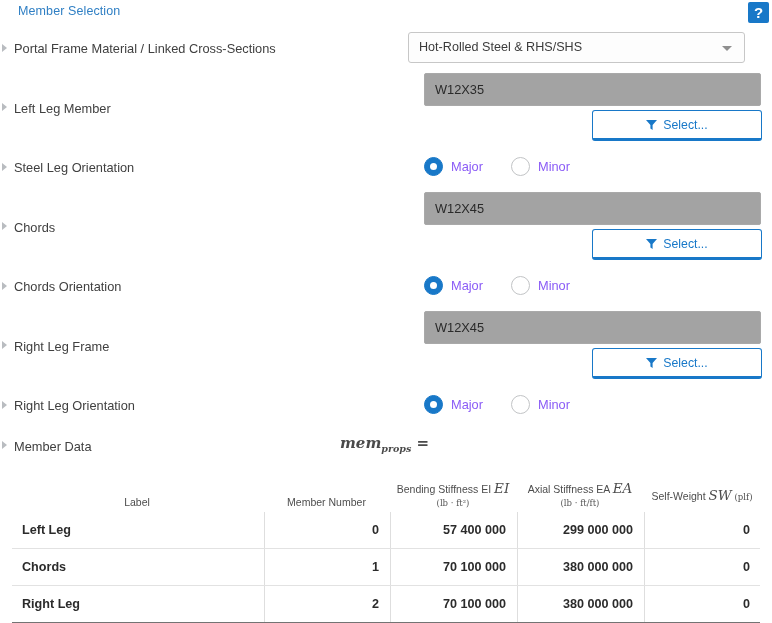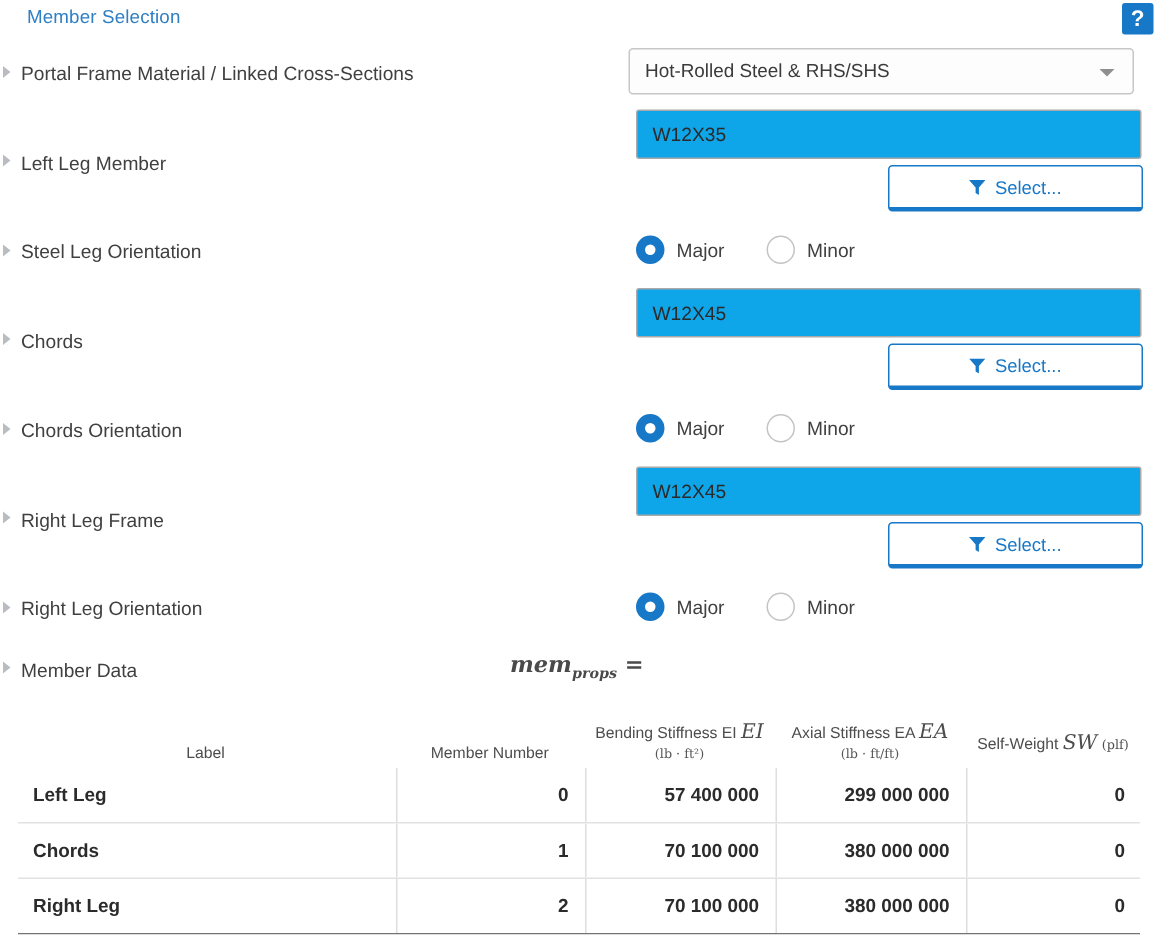--- a/index.html
+++ b/index.html
@@ -55,21 +55,21 @@
     left: 2px;
     width: 0; height: 0;
     border-left: 5px solid #b9bcc0;
     border-top: 4px solid transparent;
     border-bottom: 4px solid transparent;
   }
 
   
   .dropdown {
     position: absolute;
-    left: 419px;
+    left: 408px;
     top: 32px;
     width: 337px;
     height: 31px;
     border: 1px solid #c7c7c7;
     border-radius: 3px;
     background: #fdfdfd;
     box-sizing: border-box;
   }
   .dropdown .value {
     position: absolute;
@@ -88,21 +88,21 @@
     border-top: 5px solid #8f8f8f;
   }
 
   .textbox {
     position: absolute;
     left: 424px;
     width: 337px;
     height: 33px;
     border: 1px solid #a9a9a9;
     border-radius: 2px;
-    background: #0ea5e9;
+    background: #a3a3a3;
     box-sizing: border-box;
   }
   .textbox .value {
     position: absolute;
     left: 10px;
     top: 8px;
     font-size: 12.8px;
     color: #2a2a2a;
   }
 
@@ -161,21 +161,21 @@
     background: #ffffff;
   }
   .radio-dot.off {
     background: #ffffff;
     border: 1.5px solid #c2c4c6;
   }
   .radio-label {
     display: inline-block;
     margin-left: 8px;
     font-size: 12.8px;
-    color: #404040;
+    color: #8b5cf6;
     vertical-align: middle;
   }
 
   
   .math {
     position: absolute;
     left: 340px;
     top: 434px;
     font-family: "DejaVu Serif", serif;
     font-style: italic;

